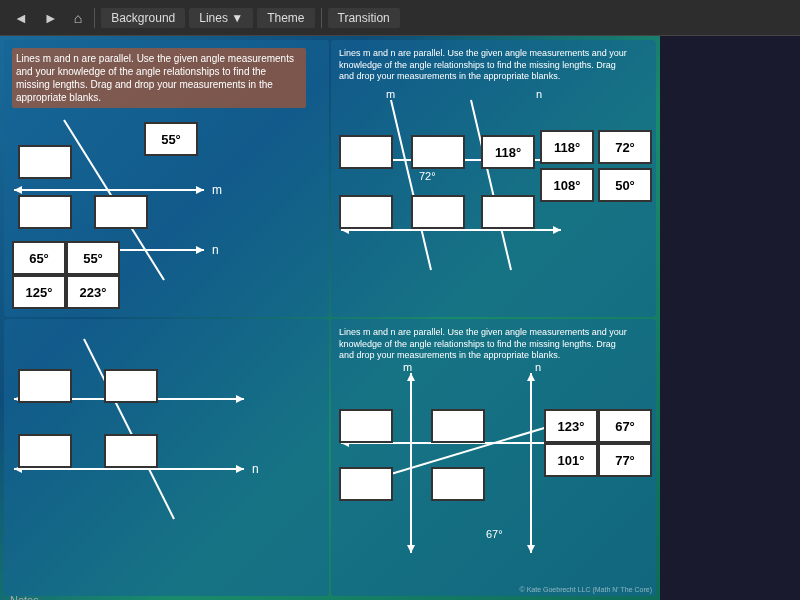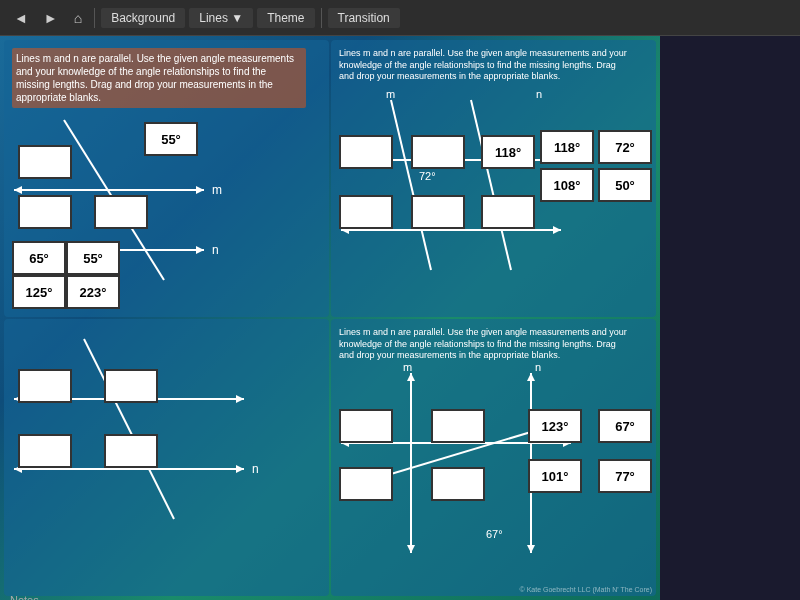--- a/index.html
+++ b/index.html
@@ -261,21 +261,21 @@
       <text x="204" y="8" fill="white" font-size="11">n</text>
 
       <text x="155" y="175" fill="white" font-size="11">67°</text>
     </svg>
 
     <div class="answer-box" style="top:90px; left:8px;"></div>
     <div class="answer-box" style="top:90px; left:100px;"></div>
     <div class="answer-box" style="top:148px; left:8px;"></div>
     <div class="answer-box" style="top:148px; left:100px;"></div>
 
-    <div style="position:absolute; top:90px; right:4px; display:grid; grid-template-columns:1fr 1fr; gap:16px;">
+    <div style="position:absolute; top:90px; right:4px; display:grid; grid-template-columns:1fr 1fr; gap:0;">
       <div class="bank-box">123°</div>
       <div class="bank-box">67°</div>
       <div class="bank-box">101°</div>
       <div class="bank-box">77°</div>
     </div>
     <div class="copyright">© Kate Goebrecht LLC (Math N' The Core)</div>
   </div>
 
 </div>
 

